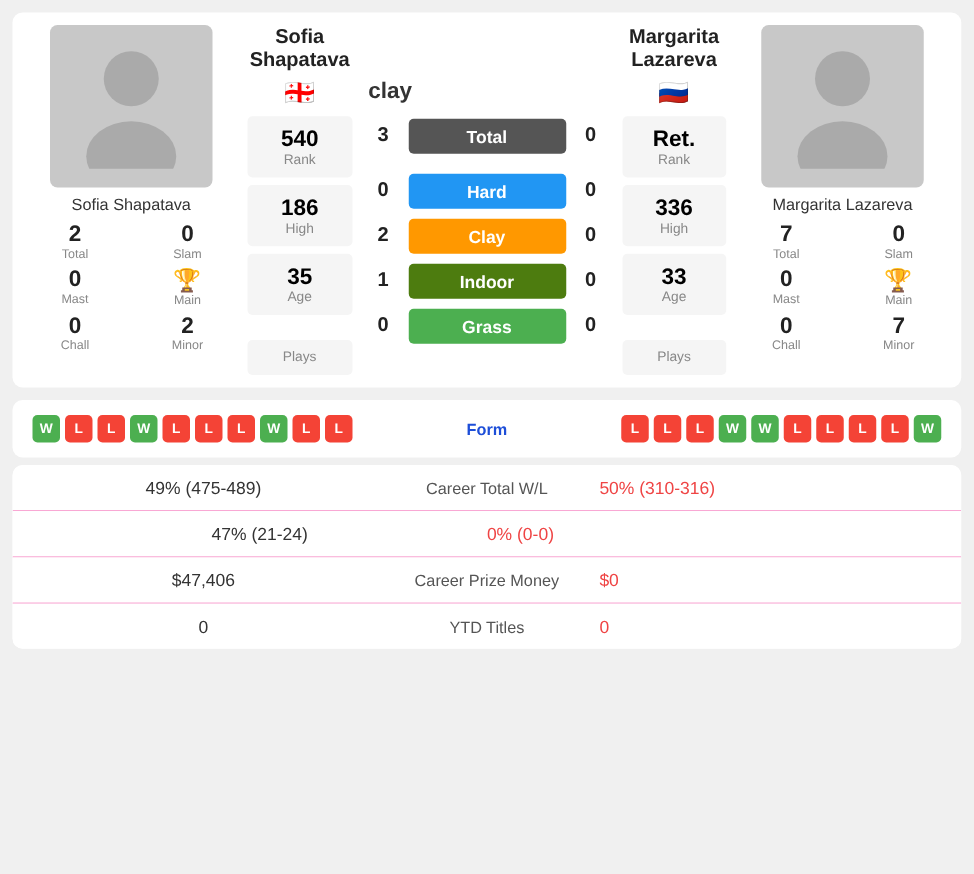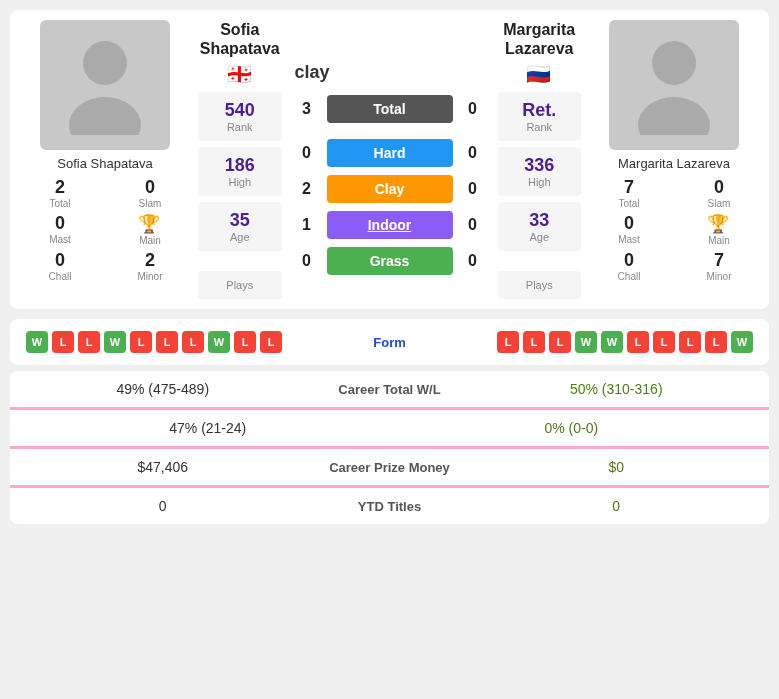--- a/index.html
+++ b/index.html
@@ -102,21 +102,21 @@
       border-radius: 4px;
       padding: 8px 20px;
       text-align: center;
       margin-bottom: 6px;
       width: 100%;
     }
 
     .rank-value {
       font-size: 18px;
       font-weight: bold;
-      color: #4c1d95;
+      color: #000000;
     }
 
     .rank-label {
       font-size: 11px;
       color: #888;
     }
 
     .high-box {
       background: #f5f5f5;
       border-radius: 4px;
@@ -185,21 +185,21 @@
       border-radius: 4px;
       color: #fff;
       font-size: 14px;
       font-weight: bold;
       margin: 0 8px;
     }
 
     .badge-total { background: #555; }
     .badge-hard { background: #2196F3; }
     .badge-clay { background: #FF9800; }
-    .badge-indoor { background: #8b5cf6; text-decoration: underline; }
+    .badge-indoor { background: #4d7c0f; }
     .badge-grass { background: #4CAF50; }
 
     .total-row {
       display: flex;
       align-items: center;
       justify-content: space-between;
       width: 100%;
       margin-bottom: 16px;
     }
 
@@ -242,46 +242,46 @@
     .fb-w { background: #4CAF50; }
     .fb-l { background: #F44336; }
 
     
     .stats-row {
       background: #fff;
       border-radius: 0;
       padding: 10px 16px;
       display: flex;
       align-items: center;
-      border-bottom: 3px solid #f9a8d4;
+      border-bottom: 1px solid #f9a8d4;
     }
 
     .stats-row:first-child { border-radius: 8px 8px 0 0; }
     .stats-row:last-child { border-radius: 0 0 8px 8px; border-bottom: none; }
 
     .stats-row-value-left {
       flex: 1;
       text-align: center;
       font-size: 14px;
       color: #333;
     }
 
     .stats-row-label {
       width: 180px;
       text-align: center;
       font-size: 13px;
-      font-weight: bold;
+      font-weight: normal;
       color: #555;
     }
 
     .stats-row-value-right {
       flex: 1;
-      text-align: center;
+      text-align: left;
       font-size: 14px;
-      color: #4d7c0f;
+      color: #ef4444;
     }
 
     .stats-table {
       background: #fff;
       border-radius: 8px;
       overflow: hidden;
     }
   </style>
 </head>
 <body>

